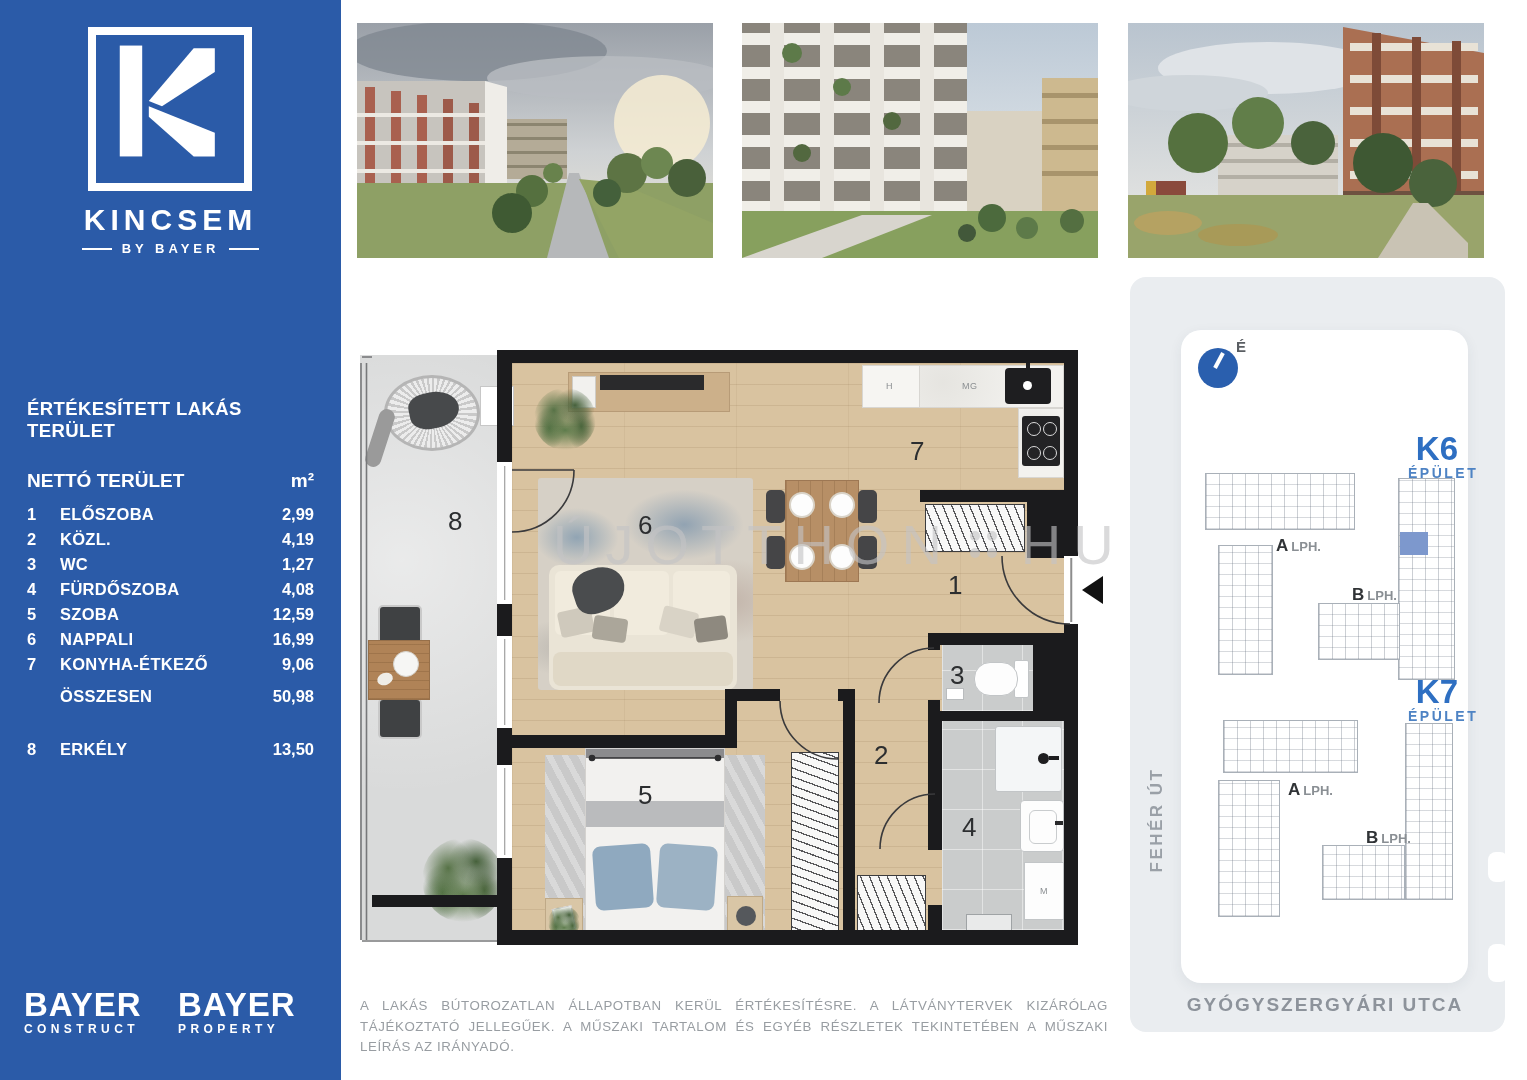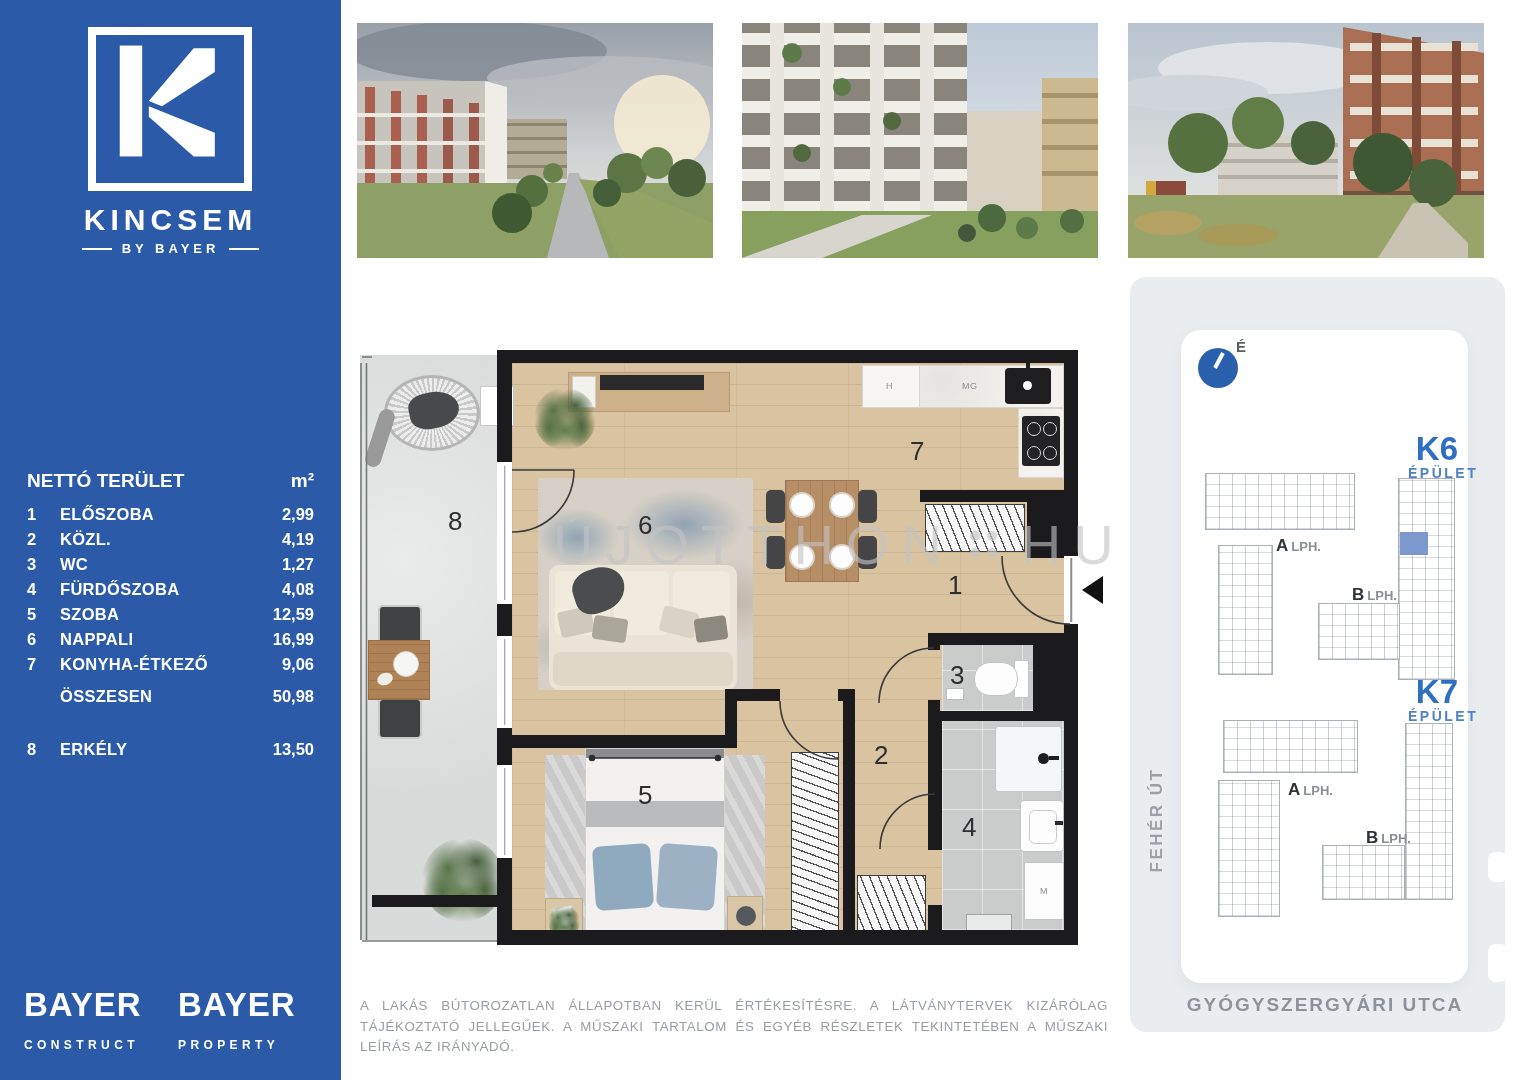--- a/index.html
+++ b/index.html
@@ -20,21 +20,21 @@
   #sold-label{left:27px;top:398px;width:290px;font-size:18.5px;font-weight:700;letter-spacing:.4px;}
   #sold-value{left:27px;top:420px;width:290px;font-size:27px;font-weight:700;}
   #net-head{left:27px;top:470px;width:287px;display:flex;justify-content:space-between;
             font-size:19px;font-weight:700;}
   .net-row{left:27px;width:287px;height:24px;font-size:16.5px;font-weight:600;}
   .net-idx{position:absolute;left:0;top:0;}
   .net-name{position:absolute;left:33px;top:0;letter-spacing:.3px;}
   .net-val{position:absolute;right:0;top:0;}
   .flogo{top:988px;color:#fff;text-align:left;}
   .flogo-top{font-size:33px;font-weight:800;letter-spacing:1px;line-height:1;}
-  .flogo-sub{font-size:12px;font-weight:700;letter-spacing:4.4px;margin-top:17px;}
+  .flogo-sub{font-size:12px;font-weight:700;letter-spacing:4.4px;margin-top:1px;}
 
   
   .photo{top:23px;width:356px;height:235px;overflow:hidden;}
 
   
   .wall{background:#1b1b1d;}
   #wood-floor{left:512px;top:363px;width:552px;height:567px;background:#d9c3a0;
       background-image:repeating-linear-gradient(180deg,rgba(125,95,58,.14) 0 1px,transparent 1px 21px),
                        repeating-linear-gradient(90deg,rgba(125,95,58,.08) 0 1px,transparent 1px 112px);}
   #balcony-floor{left:360px;top:355px;width:140px;height:585px;background:#d9dada;
@@ -109,20 +109,21 @@
         <polygon points="40,50 74,10 90,10 90,28 50,54" fill="#fff"></polygon>
         <polygon points="40,54 90,74 90,92 74,92 40,62" fill="#fff"></polygon>
       </svg>
     </div>
     <div id="brand-name" class="abs">KINCSEM</div>
     <div id="brand-byline" class="abs">
       <span class="byline-rule"></span>
       <span>BY BAYER</span>
       <span class="byline-rule"></span>
     </div>
+    <div id="sold-label" class="abs">ÉRTÉKESÍTETT LAKÁS TERÜLET</div>
 
     <div id="net-head" class="abs">
       <span>NETTÓ TERÜLET</span>
       <span>m²</span>
     </div>
 
     <div class="net-row abs" style="top:505px">
       <span class="net-idx">1</span>
       <span class="net-name">ELŐSZOBA</span>
       <span class="net-val">2,99</span>

